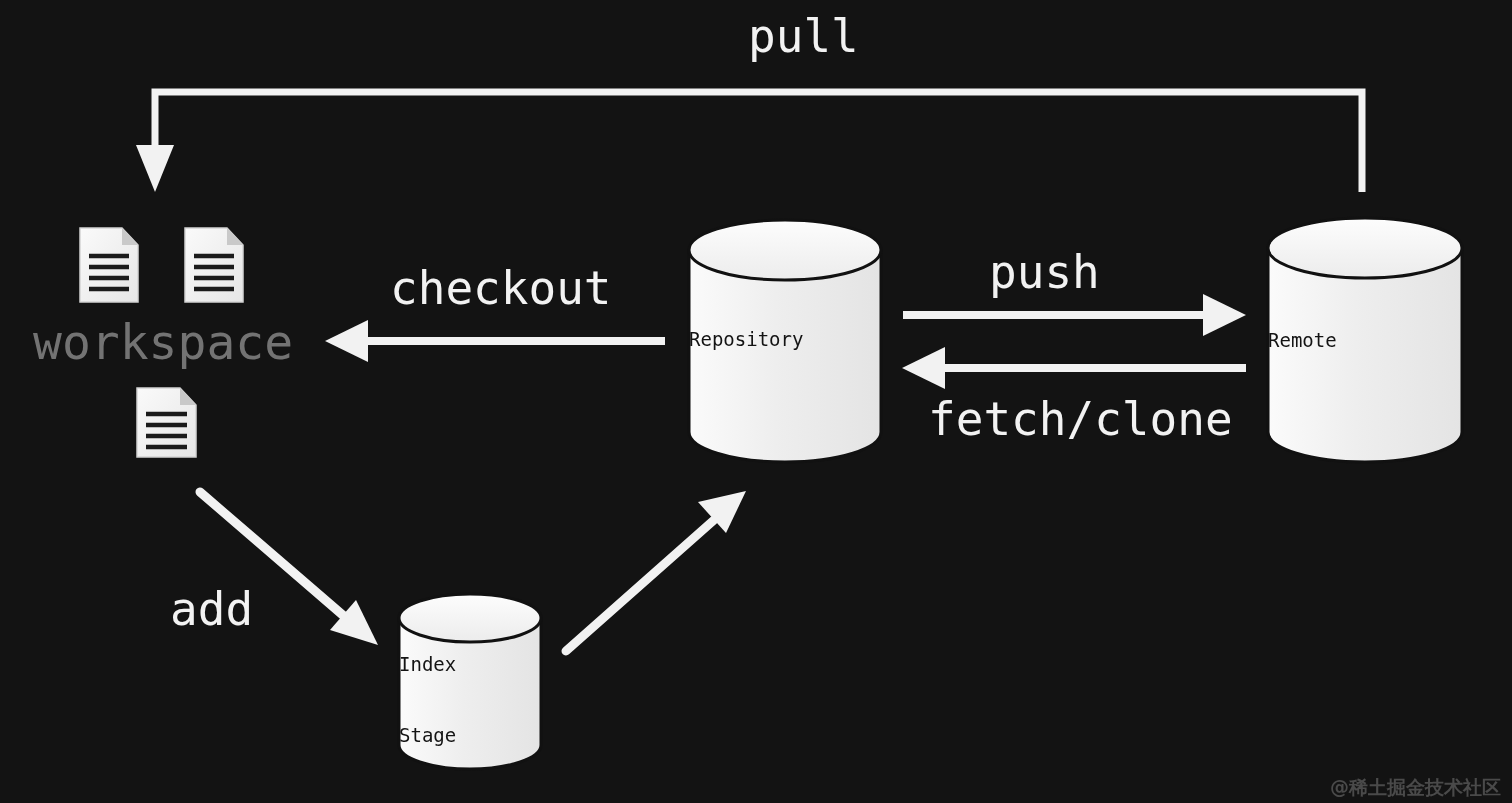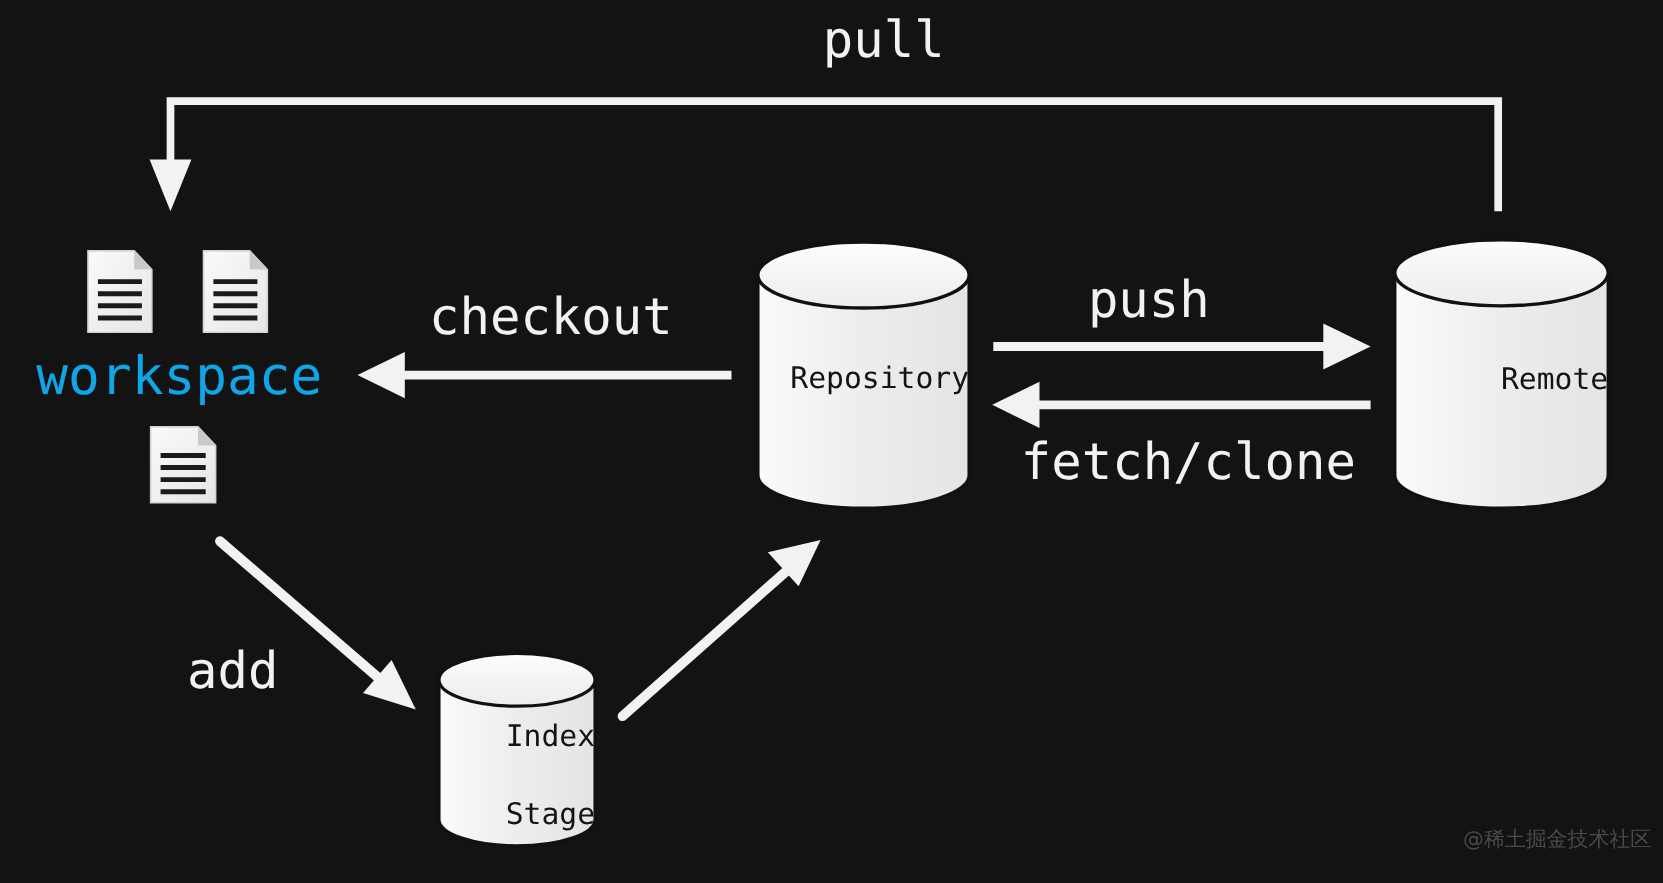--- a/index.html
+++ b/index.html
@@ -29,29 +29,29 @@
     font-size: 46px;
     line-height: 1;
     letter-spacing: 0px;
     white-space: nowrap;
     user-select: none;
   }
   .node-label {
     position: absolute;
     color: #141414;
     font-family: "DejaVu Sans Mono", "Liberation Mono", monospace;
-    font-size: 27px;
+    font-size: 19px;
     line-height: 1.3;
-    text-align: right;
+    text-align: left;
     white-space: pre;
     user-select: none;
   }
   .ws-label {
     position: absolute;
-    color: #0ea5e9;
+    color: #737373;
     font-family: "DejaVu Sans Mono", "Liberation Mono", monospace;
     font-size: 48px;
     line-height: 1;
     white-space: nowrap;
     user-select: none;
   }
   .watermark {
     position: absolute;
     color: #4a4a4a;
     font-family: "DejaVu Sans", "Liberation Sans", sans-serif;
@@ -174,15 +174,15 @@
   <div class="ws-label" style="left:33px; top:318px;">workspace</div>
 
   <div class="node-label" style="left:689px; top:327px; width:192px;">Repository</div>
 
   <div class="node-label" style="left:1268px; top:328px; width:194px;">Remote</div>
 
   <div class="node-label" style="left:399px; top:652px; width:142px;">Index</div>
 
   <div class="node-label" style="left:399px; top:691px; width:142px;margin-top:32px;">Stage</div>
 
-  <div class="watermark" style="left:1330px; top:754px;">@稀土掘金技术社区</div>
+  <div class="watermark" style="left:1330px; top:778px;font-weight:bold;">@稀土掘金技术社区</div>
 
 </div>
 
 </body></html>

